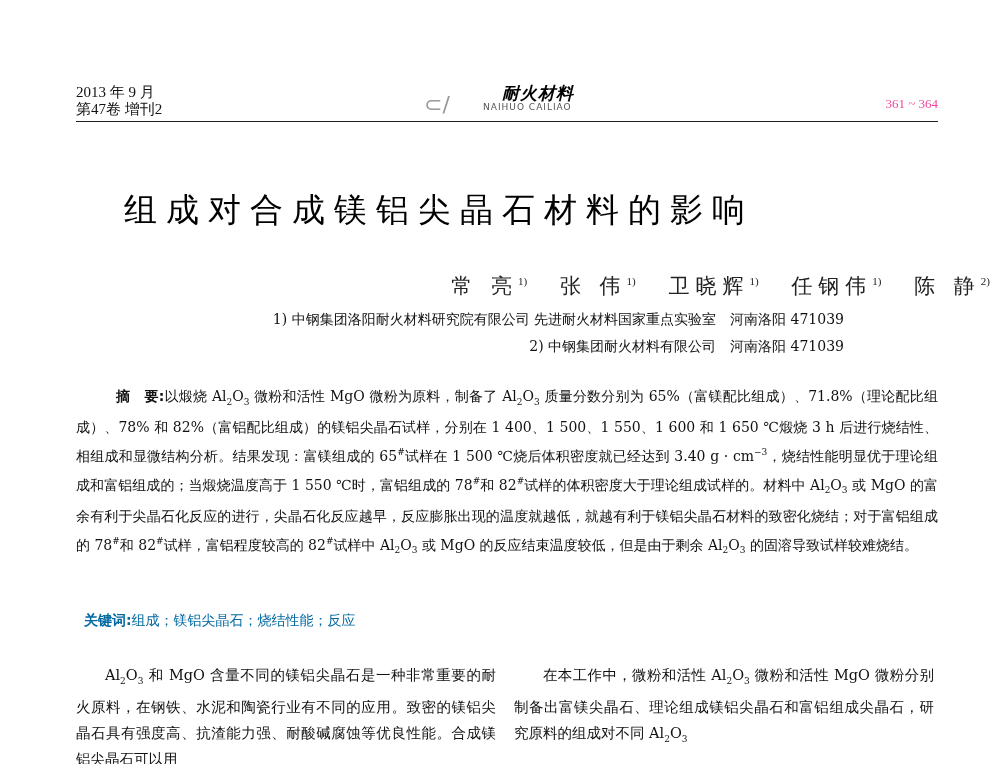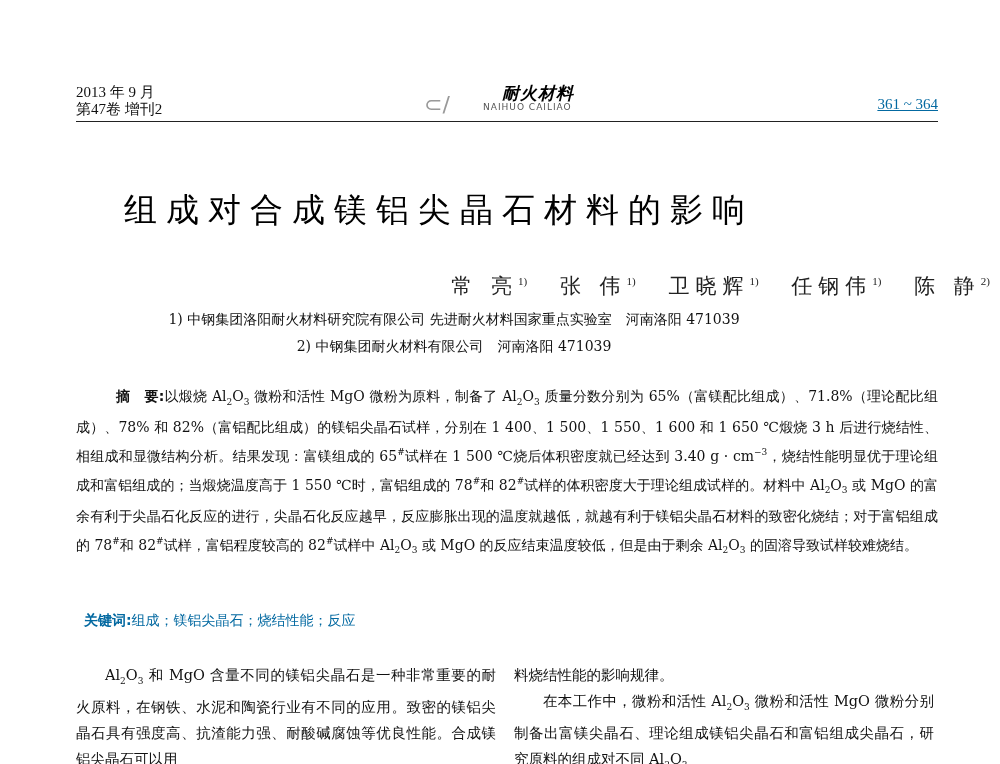--- a/index.html
+++ b/index.html
@@ -3,38 +3,38 @@
   <meta charset="utf-8">
   <style>
     html, body { margin: 0; padding: 0; background: #ffffff; }
     body {
       width: 1000px; height: 764px; overflow: hidden; position: relative;
       font-family: "DejaVu Serif", "Liberation Serif", serif;
       color: #111;
     }
     .header { position: absolute; left: 76px; top: 84px; width: 862px; height: 36px; }
     .hdr-left { position: absolute; left: 0; top: 0; font-family: "Liberation Serif", serif; font-size: 15px; line-height: 17px; color: #111; }
-    .hdr-right { position: absolute; right: 0; top: 12px; font-family: "Liberation Serif", serif; font-size: 15px; color: #0369a1; text-decoration: underline; }
+    .hdr-right { position: absolute; right: 0; top: 12px; font-family: "Liberation Serif", serif; font-size: 13px; color: #ec4899; }
     .hdr-logo { position: absolute; left: 348px; top: -2px; width: 160px; height: 36px; }
     .logo-mark { position: absolute; left: 0; top: 10px; font-size: 22px; color: #999; font-family: "DejaVu Sans", sans-serif; }
     .logo-cn { position: absolute; left: 30px; top: 0; font-size: 17px; font-weight: bold; font-style: italic; letter-spacing: 1px; color: #000; font-family: "DejaVu Sans", sans-serif; margin-left: 48px; }
     .logo-en { position: absolute; left: 28px; top: 20px; font-size: 9px; letter-spacing: 1px; color: #555; font-family: "DejaVu Sans", sans-serif; padding-left: 31px; }
     .hdr-rule { position: absolute; left: 76px; top: 121px; width: 862px; height: 0; border-top: 1.5px solid #222; }
 
     .title {
       position: absolute; left: 0; top: 188px; width: 878px; text-align: center;
       font-family: "DejaVu Sans", sans-serif; font-size: 33px; letter-spacing: 9px; color: #000;
     }
     .authors {
       position: absolute; left: 0; top: 272px; width: 1000px; text-align: right;
       font-size: 21px; letter-spacing: 6px; color: #222;
     }
     .authors .au { margin: 0 10px; }
     .authors sup { font-size: 11px; letter-spacing: 0; font-family: "Liberation Serif", serif; }
-    .aff { position: absolute; left: 0; width: 844px; text-align: center; font-size: 14px; color: #111; margin-left: 32px; }
+    .aff { position: absolute; left: 0; width: 844px; text-align: right; font-size: 14px; color: #111; }
     .aff1 { top: 311px; }
     .aff2 { top: 338px; }
 
     .abstract {
       position: absolute; left: 76px; top: 384px; width: 862px;
       font-size: 14px; line-height: 25.3px; color: #111; text-align: justify;
     }
     .abstract .lbl { font-weight: bold; font-family: "DejaVu Sans", sans-serif; margin-left: 40px; }
     .abstract sub { font-size: 9px; }
     .abstract sup { font-size: 9px; }
@@ -79,15 +79,14 @@
 
 <div class="abstract"><span class="lbl">摘　要:</span><span>以煅烧 Al</span><sub>2</sub><span>O</span><sub>3</sub><span> 微粉和活性 MgO 微粉为原料，制备了 Al</span><sub>2</sub><span>O</span><sub>3</sub><span> 质量分数分别为 65%（富镁配比组成）、71.8%（理论配比组成）、78% 和 82%（富铝配比组成）的镁铝尖晶石试样，分别在 1 400、1 500、1 550、1 600 和 1 650 ℃煅烧 3 h 后进行烧结性、相组成和显微结构分析。结果发现：富镁组成的 65</span><sup>#</sup><span>试样在 1 500 ℃烧后体积密度就已经达到 3.40 g · cm</span><sup>−3</sup><span>，烧结性能明显优于理论组成和富铝组成的；当煅烧温度高于 1 550 ℃时，富铝组成的 78</span><sup>#</sup><span>和 82</span><sup>#</sup><span>试样的体积密度大于理论组成试样的。材料中 Al</span><sub>2</sub><span>O</span><sub>3</sub><span> 或 MgO 的富余有利于尖晶石化反应的进行，尖晶石化反应越早，反应膨胀出现的温度就越低，就越有利于镁铝尖晶石材料的致密化烧结；对于富铝组成的 78</span><sup>#</sup><span>和 82</span><sup>#</sup><span>试样，富铝程度较高的 82</span><sup>#</sup><span>试样中 Al</span><sub>2</sub><span>O</span><sub>3</sub><span> 或 MgO 的反应结束温度较低，但是由于剩余 Al</span><sub>2</sub><span>O</span><sub>3</sub><span> 的固溶导致试样较难烧结。</span></div>
 
 <div class="keywords"><span class="lbl">关键词:</span><span>组成；镁铝尖晶石；烧结性能；反应</span></div>
 
 <div class="col col-left">
   <p class="indent"><span>Al</span><sub>2</sub><span>O</span><sub>3</sub><span> 和 MgO 含量不同的镁铝尖晶石是一种非常重要的耐火原料，在钢铁、水泥和陶瓷行业有不同的应用。致密的镁铝尖晶石具有强度高、抗渣能力强、耐酸碱腐蚀等优良性能。合成镁铝尖晶石可以用</span></p>
 </div>
 
 <div class="col col-right">
-  <p>料烧结性能的影响规律。</p>
   <p class="indent"><span>在本工作中，微粉和活性 Al</span><sub>2</sub><span>O</span><sub>3</sub><span> 微粉和活性 MgO 微粉分别制备出富镁尖晶石、理论组成镁铝尖晶石和富铝组成尖晶石，研究原料的组成对不同 Al</span><sub>2</sub><span>O</span><sub>3</sub></p>
 </div>
 
 </body></html>

